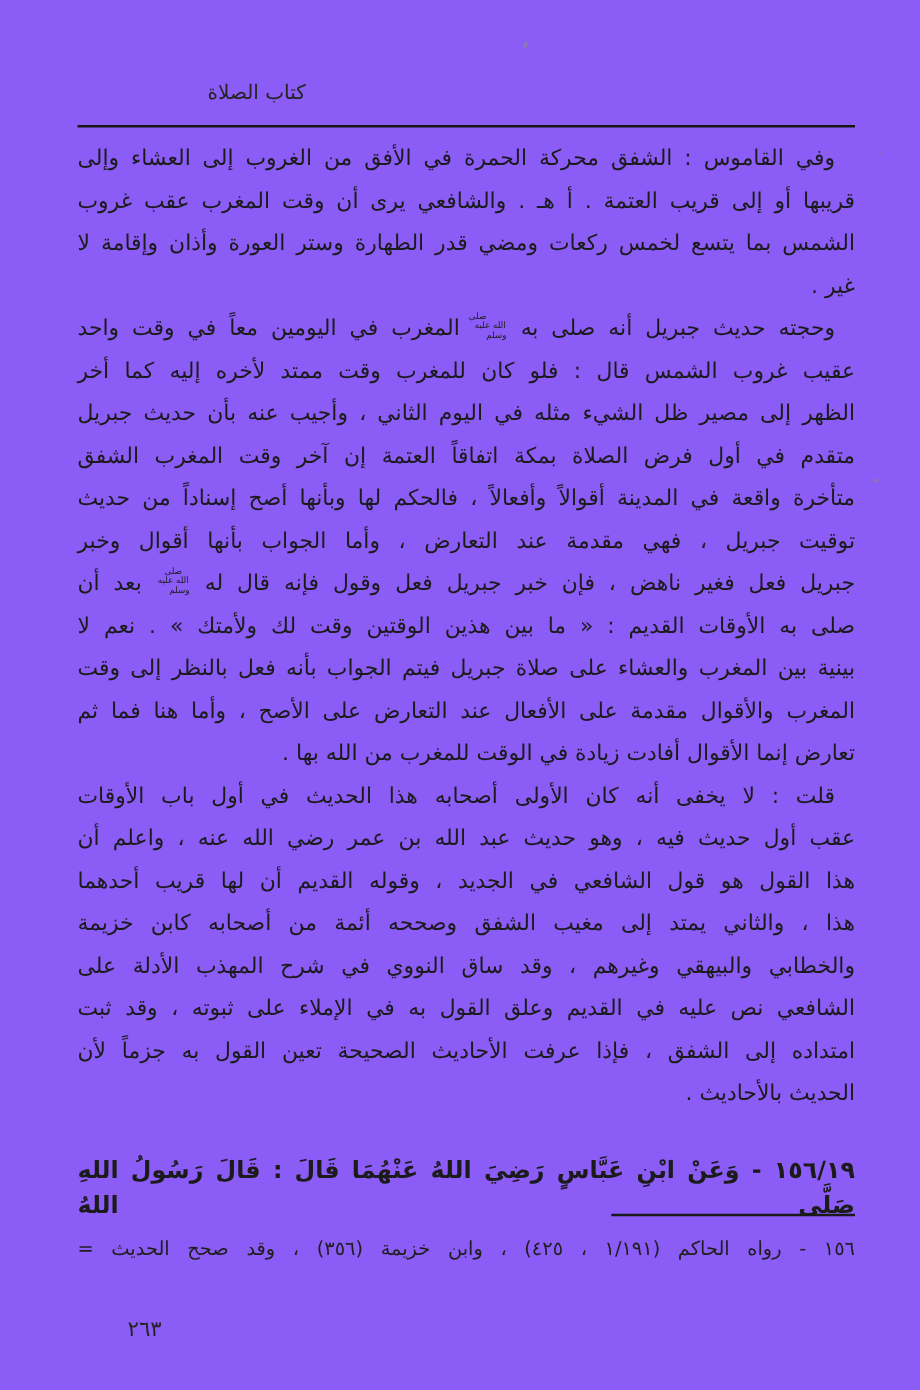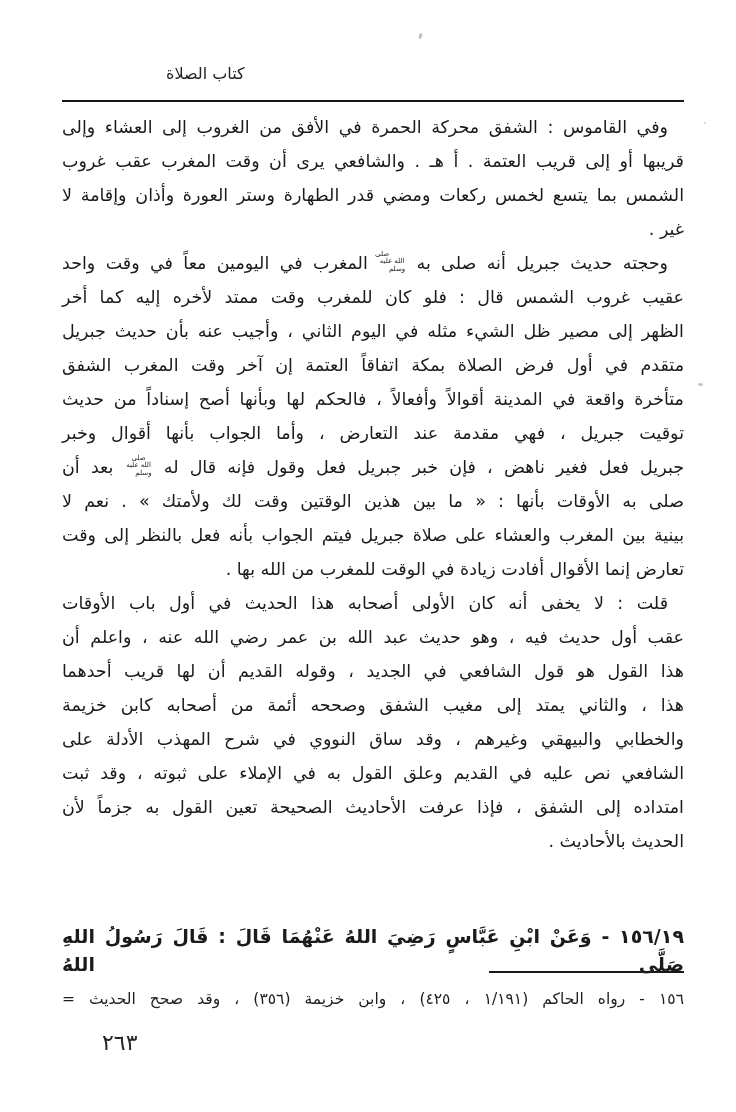--- a/index.html
+++ b/index.html
@@ -1,19 +1,19 @@
 <!DOCTYPE html>
 <html lang="ar"><head>
 <meta charset="utf-8">
 <style>
   html,body{margin:0;padding:0;}
   body{width:736px;height:1112px;position:relative;background:#e9e7e3;}
   .page{
     position:absolute;left:0;top:0;width:736px;height:1112px;
-    background:#ffffff;
+    background:#8b5cf6;
     color:#1b1b1b;
     font-family:"DejaVu Sans",sans-serif;
     direction:rtl;
     overflow:hidden;
   }
   .running-header{
     position:absolute;top:61px;left:166px;
     font-size:16px;line-height:26px;color:#242424;
   }
   .header-rule{
@@ -44,22 +44,22 @@
   .footnote-rule{
     position:absolute;top:971px;left:489px;width:195px;height:2px;
     background:#1a1a1a;
   }
   .footnote{
     position:absolute;top:984px;left:62px;width:622px;
     font-size:15.5px;line-height:30px;color:#1e1e1e;
     text-align:justify;text-align-last:justify;text-justify:inter-word;
   }
   .page-number{
-    position:absolute;top:1030px;left:102px;
-    font-size:22px;letter-spacing:1px;color:#242424;
+    position:absolute;top:1054px;left:102px;
+    font-size:17px;letter-spacing:1px;color:#242424;
   }
   .artifact{position:absolute;background:#8a8a86;border-radius:50%;}
   .artifact.a1{top:33px;left:419px;width:3px;height:6px;opacity:.55;transform:rotate(18deg);}
   .artifact.a2{top:383px;left:698px;width:5px;height:3px;opacity:.5;}
   .artifact.a3{top:122px;left:704px;width:2px;height:2px;opacity:.4;}
 </style>
 </head>
 <body>
 
 <div class="page">
@@ -76,22 +76,23 @@
         <div class="ln end">غير .</div>
       </div>
       <div class="para">
         <div class="ln indent">وحجته حديث جبريل أنه صلى به <span class="saw">صلى الله عليه وسلم</span> المغرب في اليومين معاً في وقت واحد</div>
         <div class="ln">عقيب غروب الشمس قال : فلو كان للمغرب وقت ممتد لأخره إليه كما أخر</div>
         <div class="ln">الظهر إلى مصير ظل الشيء مثله في اليوم الثاني ، وأجيب عنه بأن حديث جبريل</div>
         <div class="ln">متقدم في أول فرض الصلاة بمكة اتفاقاً العتمة إن آخر وقت المغرب الشفق</div>
         <div class="ln">متأخرة واقعة في المدينة أقوالاً وأفعالاً ، فالحكم لها وبأنها أصح إسناداً من حديث</div>
         <div class="ln">توقيت جبريل ، فهي مقدمة عند التعارض ، وأما الجواب بأنها أقوال وخبر</div>
         <div class="ln">جبريل فعل فغير ناهض ، فإن خبر جبريل فعل وقول فإنه قال له <span class="saw">صلى الله عليه وسلم</span> بعد أن</div>
-        <div class="ln">صلى به الأوقات بأنها : « ما بين هذين الوقتين وقت لك ولأمتك » . نعم لا</div>
+        <div class="ln">صلى به الأوقات القديم : « ما بين هذين الوقتين وقت لك ولأمتك » . نعم لا</div>
         <div class="ln">بينية بين المغرب والعشاء على صلاة جبريل فيتم الجواب بأنه فعل بالنظر إلى وقت</div>
+        <div class="ln">المغرب والأقوال مقدمة على الأفعال عند التعارض على الأصح ، وأما هنا فما ثم</div>
         <div class="ln end">تعارض إنما الأقوال أفادت زيادة في الوقت للمغرب من الله بها .</div>
       </div>
       <div class="para">
         <div class="ln indent">قلت : لا يخفى أنه كان الأولى أصحابه هذا الحديث في أول باب الأوقات</div>
         <div class="ln">عقب أول حديث فيه ، وهو حديث عبد الله بن عمر رضي الله عنه ، واعلم أن</div>
         <div class="ln">هذا القول هو قول الشافعي في الجديد ، وقوله القديم أن لها قريب أحدهما</div>
         <div class="ln">هذا ، والثاني يمتد إلى مغيب الشفق وصححه أئمة من أصحابه كابن خزيمة</div>
         <div class="ln">والخطابي والبيهقي وغيرهم ، وقد ساق النووي في شرح المهذب الأدلة على</div>
         <div class="ln">الشافعي نص عليه في القديم وعلق القول به في الإملاء على ثبوته ، وقد ثبت</div>
         <div class="ln">امتداده إلى الشفق ، فإذا عرفت الأحاديث الصحيحة تعين القول به جزماً لأن</div>

